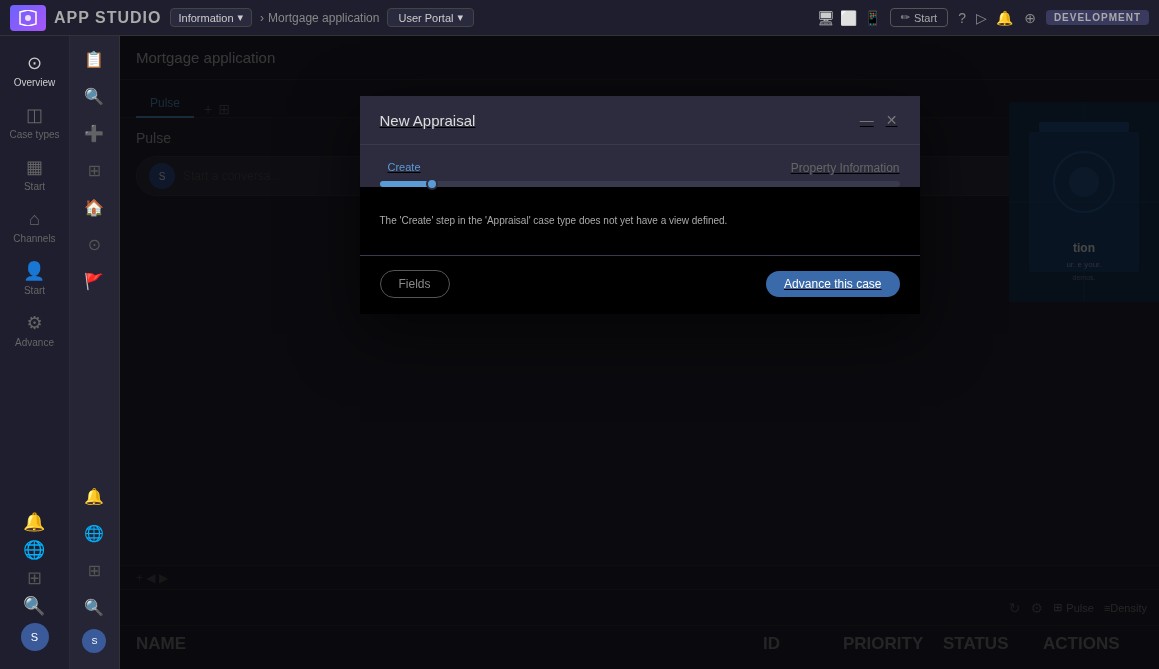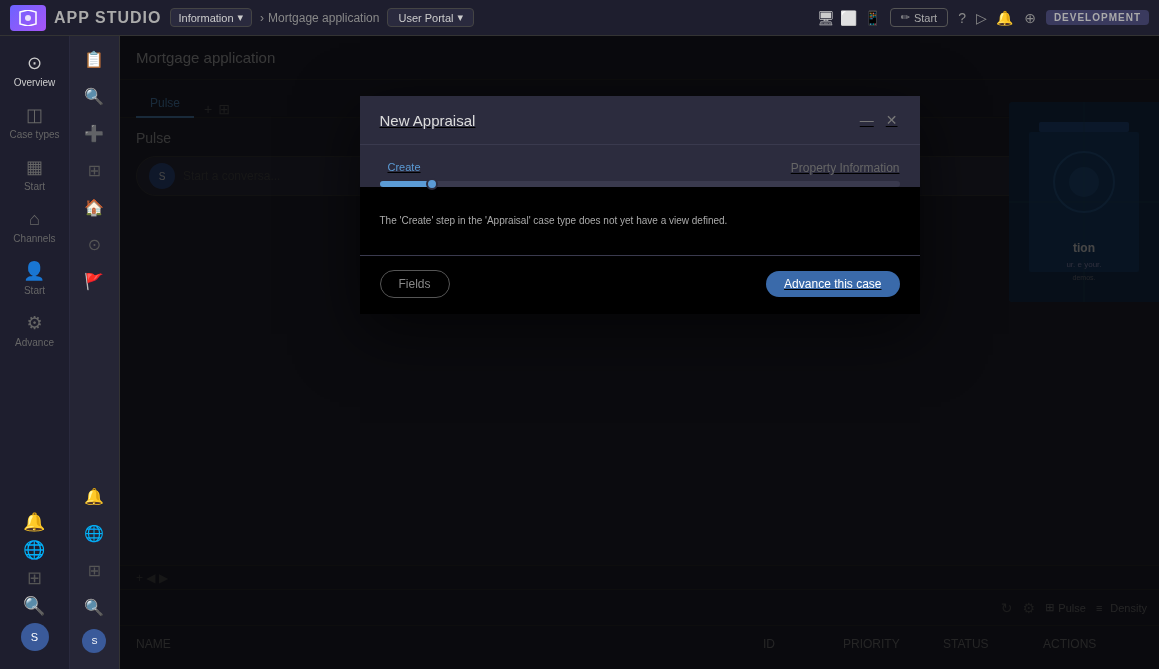--- a/index.html
+++ b/index.html
@@ -188,29 +188,29 @@
       display: flex; align-items: center; justify-content: flex-end;
       padding: 6px 12px; gap: 10px; height: 36px; border-bottom: 1px solid #333;
     }
     .toolbar-btn { color: #666; font-size: 14px; cursor: pointer; }
     .fields-btn {
       display: flex; align-items: center; gap: 4px;
       color: #888; font-size: 11px; cursor: pointer;
       background: transparent; border: none;
     }
     .density-btn {
-      display: flex; align-items: center; gap: 8px;
+      display: flex; align-items: center; gap: 0;
       color: #888; font-size: 11px; cursor: pointer;
     }
     .bottom-table-header {
       display: flex; align-items: center;
       padding: 0 16px; height: 36px;
       background: #252535;
     }
-    .th-col { color: #888; font-size: 12px; font-weight: 400; text-transform: uppercase; }
+    .th-col { color: #888; font-size: 17px; font-weight: 700; text-transform: uppercase; }
     .th-name { flex: 1; }
     .th-id { width: 80px; }
     .th-priority { width: 100px; }
     .th-status { width: 100px; }
     .th-actions { width: 100px; }
 
     
     .modal-overlay {
       position: absolute;
       top: 0; left: 0; right: 0; bottom: 0;

